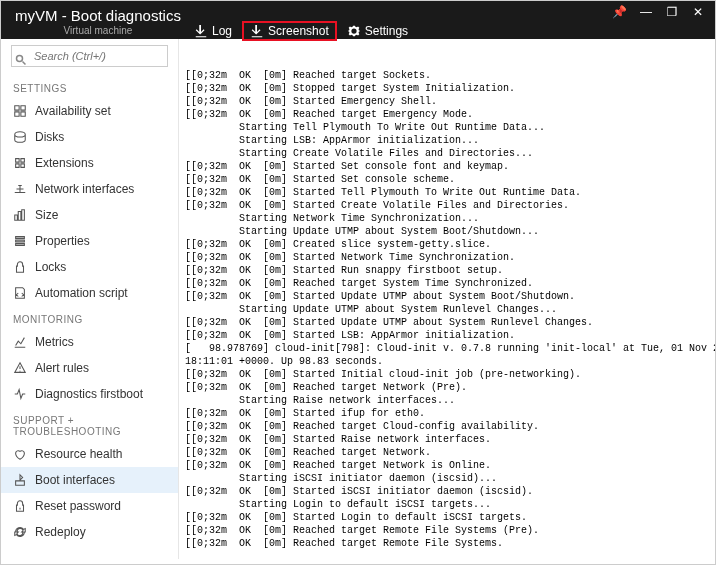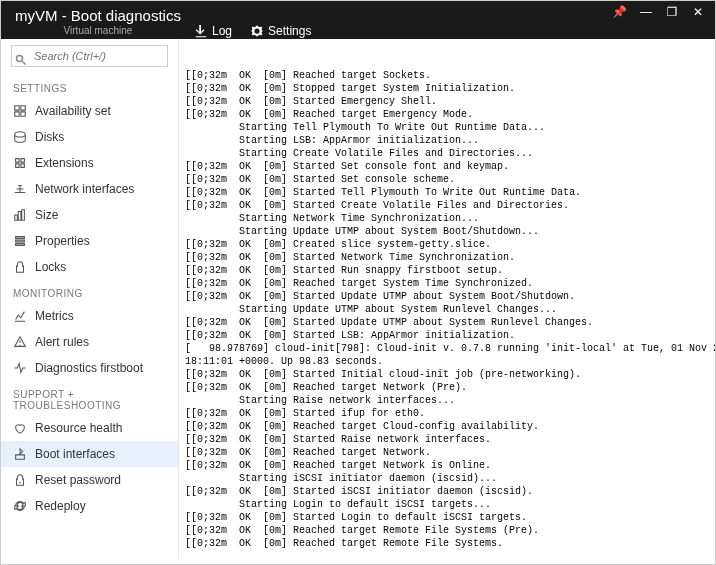--- a/index.html
+++ b/index.html
@@ -33,20 +33,26 @@
     <div class="title">myVM - Boot diagnostics</div>
     <span class="subtitle">Virtual machine</span>
   </div>
   <div class="toolbar">
     <div class="tool-btn">
       <svg viewBox="0 0 16 16" fill="currentColor">
           <path d="M8 1v8l3-3 1 1-5 5-5-5 1-1 3 3V1h2zM2 14h12v1H2z"></path>
         </svg>
       <span>Log</span>
     </div>
+    <div class="tool-btn highlight">
+      <svg viewBox="0 0 16 16" fill="currentColor">
+          <path d="M8 1v8l3-3 1 1-5 5-5-5 1-1 3 3V1h2zM2 14h12v1H2z"></path>
+        </svg>
+      <span>Screenshot</span>
+    </div>
     <div class="tool-btn">
       <svg viewBox="0 0 16 16" fill="currentColor">
           <path d="M8 5a3 3 0 100 6 3 3 0 000-6zm7 3l-1.5.9c0 .4-.1.8-.3 1.2l.9 1.5-1.5 1.5-1.5-.9c-.4.2-.8.3-1.2.3L9 14H7l-.9-1.5c-.4 0-.8-.1-1.2-.3l-1.5.9-1.5-1.5.9-1.5c-.2-.4-.3-.8-.3-1.2L1 8l1.5-.9c0-.4.1-.8.3-1.2l-.9-1.5L3.4 2.9l1.5.9c.4-.2.8-.3 1.2-.3L7 2h2l.9 1.5c.4 0 .8.1 1.2.3l1.5-.9 1.5 1.5-.9 1.5c.2.4.3.8.3 1.2L15 8z"></path>
         </svg>
       <span>Settings</span>
     </div>
   </div>
   <div class="winctrl">
     <span>📌</span>
     <span>—</span>
@@ -114,20 +120,28 @@
           </span>
           <span>Properties</span>
         </div>
         <div class="nav-item">
           <span class="ic">
             <svg viewBox="0 0 16 16" fill="none" stroke="currentColor" stroke-width="1.2">
               <path d="M5 7V5a3 3 0 016 0v2h1v7H4V7h1z"></path>
             </svg>
           </span>
           <span>Locks</span>
+        </div>
+        <div class="nav-item">
+          <span class="ic">
+            <svg viewBox="0 0 16 16" fill="none" stroke="currentColor" stroke-width="1.2">
+              <path d="M3 2h8l2 2v10H3zM6 8l-2 2 2 2m4-4l2 2-2 2"></path>
+            </svg>
+          </span>
+          <span>Automation script</span>
         </div>
         <div class="section-hdr">MONITORING</div>
         <div class="nav-item">
           <span class="ic">
             <svg viewBox="0 0 16 16" fill="none" stroke="currentColor" stroke-width="1.2">
               <path d="M2 14h12M3 12l3-5 3 3 4-7"></path>
             </svg>
           </span>
           <span>Metrics</span>
         </div>

